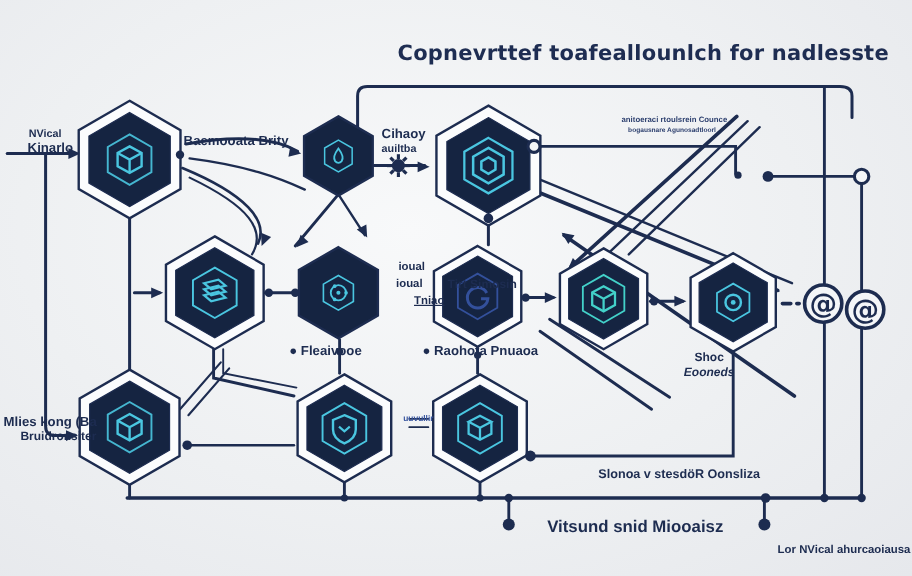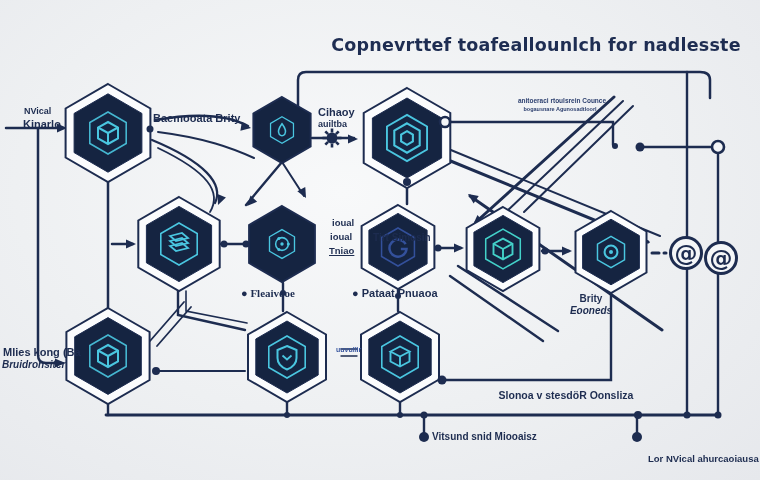--- a/index.html
+++ b/index.html
@@ -12,21 +12,21 @@
   .title{
     position:absolute;left:300px;top:35px;width:472px;text-align:center;
     font-size:17.5px;font-weight:800;letter-spacing:.2px;color:#1e2d52;
     font-family:"DejaVu Sans","Liberation Sans",sans-serif;white-space:nowrap;
   }
   .lbl{
     position:absolute;font-weight:bold;color:#1d2c50;white-space:nowrap;
     font-family:"Liberation Sans",sans-serif;line-height:1.1;
   }
   .lbl.c{transform:translateX(-50%);}
-  .lbl.u{text-decoration:underline;}
+  .lbl.u{text-decoration:underline;margin-left:16px;}
 </style>
 </head>
 <body>
 
 <div class="stage">
   <svg id="diagram" width="760" height="480" viewBox="0 0 760 480">
       <g>
         <path d="M298,108 V80 Q298,72 306,72 L700,72 Q710,72 710,80 V98" fill="none" stroke="#1d2c50" stroke-width="2.5" stroke-linecap="round"></path>
         <path d="M38,128 V355 Q38,363 46,363 H62" fill="none" stroke="#1d2c50" stroke-width="2.5" stroke-linecap="round"></path>
         <path d="M6,128 H63" fill="none" stroke="#1d2c50" stroke-width="2.5" stroke-linecap="round"></path>
@@ -233,24 +233,24 @@
       <div class="lbl" style="left: 23px; top: 118px; font-size: 11px;">Kinarlo</div>
       <div class="lbl" style="left: 153px; top: 112px; font-size: 11px;">Baemooata Brity</div>
       <div class="lbl" style="left: 318px; top: 106px; font-size: 11px;">Cihaoy</div>
       <div class="lbl" style="left: 318px; top: 120px; font-size: 9px;">auiltba</div>
       <div class="lbl c" style="left: 562px; top: 97px; font-size: 6.5px; color: rgb(44, 63, 110);">anitoeraci rtoulsrein Counce</div>
       <div class="lbl c" style="left: 560px; top: 106px; font-size: 5.5px; color: rgb(44, 63, 110);">bogausnare Agunosadtloorl</div>
       <div class="lbl" style="left: 373px; top: 189px; font-size: 10px; margin-top: 43px;">Tirt Simosin</div>
       <div class="lbl" style="left: 332px; top: 218px; font-size: 9.5px;">ioual</div>
       <div class="lbl" style="left: 330px; top: 232px; font-size: 9.5px; text-align: center;">ioual</div>
       <div class="lbl u" style="left: 329px; top: 246px; font-size: 9.5px;">Tniao</div>
-      <div class="lbl" style="left: 241px; top: 287px; font-size: 11px; font-family: Liberation Serif, serif;">● Fleaivooe</div>
-      <div class="lbl" style="left: 352px; top: 287px; font-size: 11px;">● Pataat Pnuaoa</div>
-      <div class="lbl c" style="left: 591px; top: 293px; font-size: 10px;">Brity</div>
+      <div class="lbl" style="left: 241px; top: 287px; font-size: 11px;">● Fleaivooe</div>
+      <div class="lbl" style="left: 352px; top: 287px; font-size: 11px;">● Raohota Pnuaoa</div>
+      <div class="lbl c" style="left: 591px; top: 293px; font-size: 10px;">Shoc</div>
       <div class="lbl c" style="left: 591px; top: 305px; font-size: 10px; font-style: italic;">Eooneds</div>
       <div class="lbl" style="left: 3px; top: 346px; font-size: 11px;">Mlies kong (Ba</div>
-      <div class="lbl" style="left: 2px; top: 359px; font-size: 10px; font-style: italic;">Bruidronsiter</div>
+      <div class="lbl" style="left: 17px; top: 359px; font-size: 10px;">Bruidronsiter</div>
       <div class="lbl" style="left: 336px; top: 346px; font-size: 7px; color: rgb(58, 87, 160);">uuvullir</div>
       <div class="lbl c" style="left: 534px; top: 390px; font-size: 10.5px; margin-left: 32px;">Slonoa v stesdöR Oonsliza</div>
-      <div class="lbl" style="left: 432px; top: 431px; font-size: 10px; text-align: center;">Vitsund snid Miooaisz</div>
+      <div class="lbl" style="left: 456px; top: 431px; font-size: 14px; text-align: center;">Vitsund snid Miooaisz</div>
       <div class="lbl" style="left: 648px; top: 431px; font-size: 9.5px; margin-top: 23px;">Lor NVical ahurcaoiausa</div>
     </div>
 </div>
 
 </body></html>

